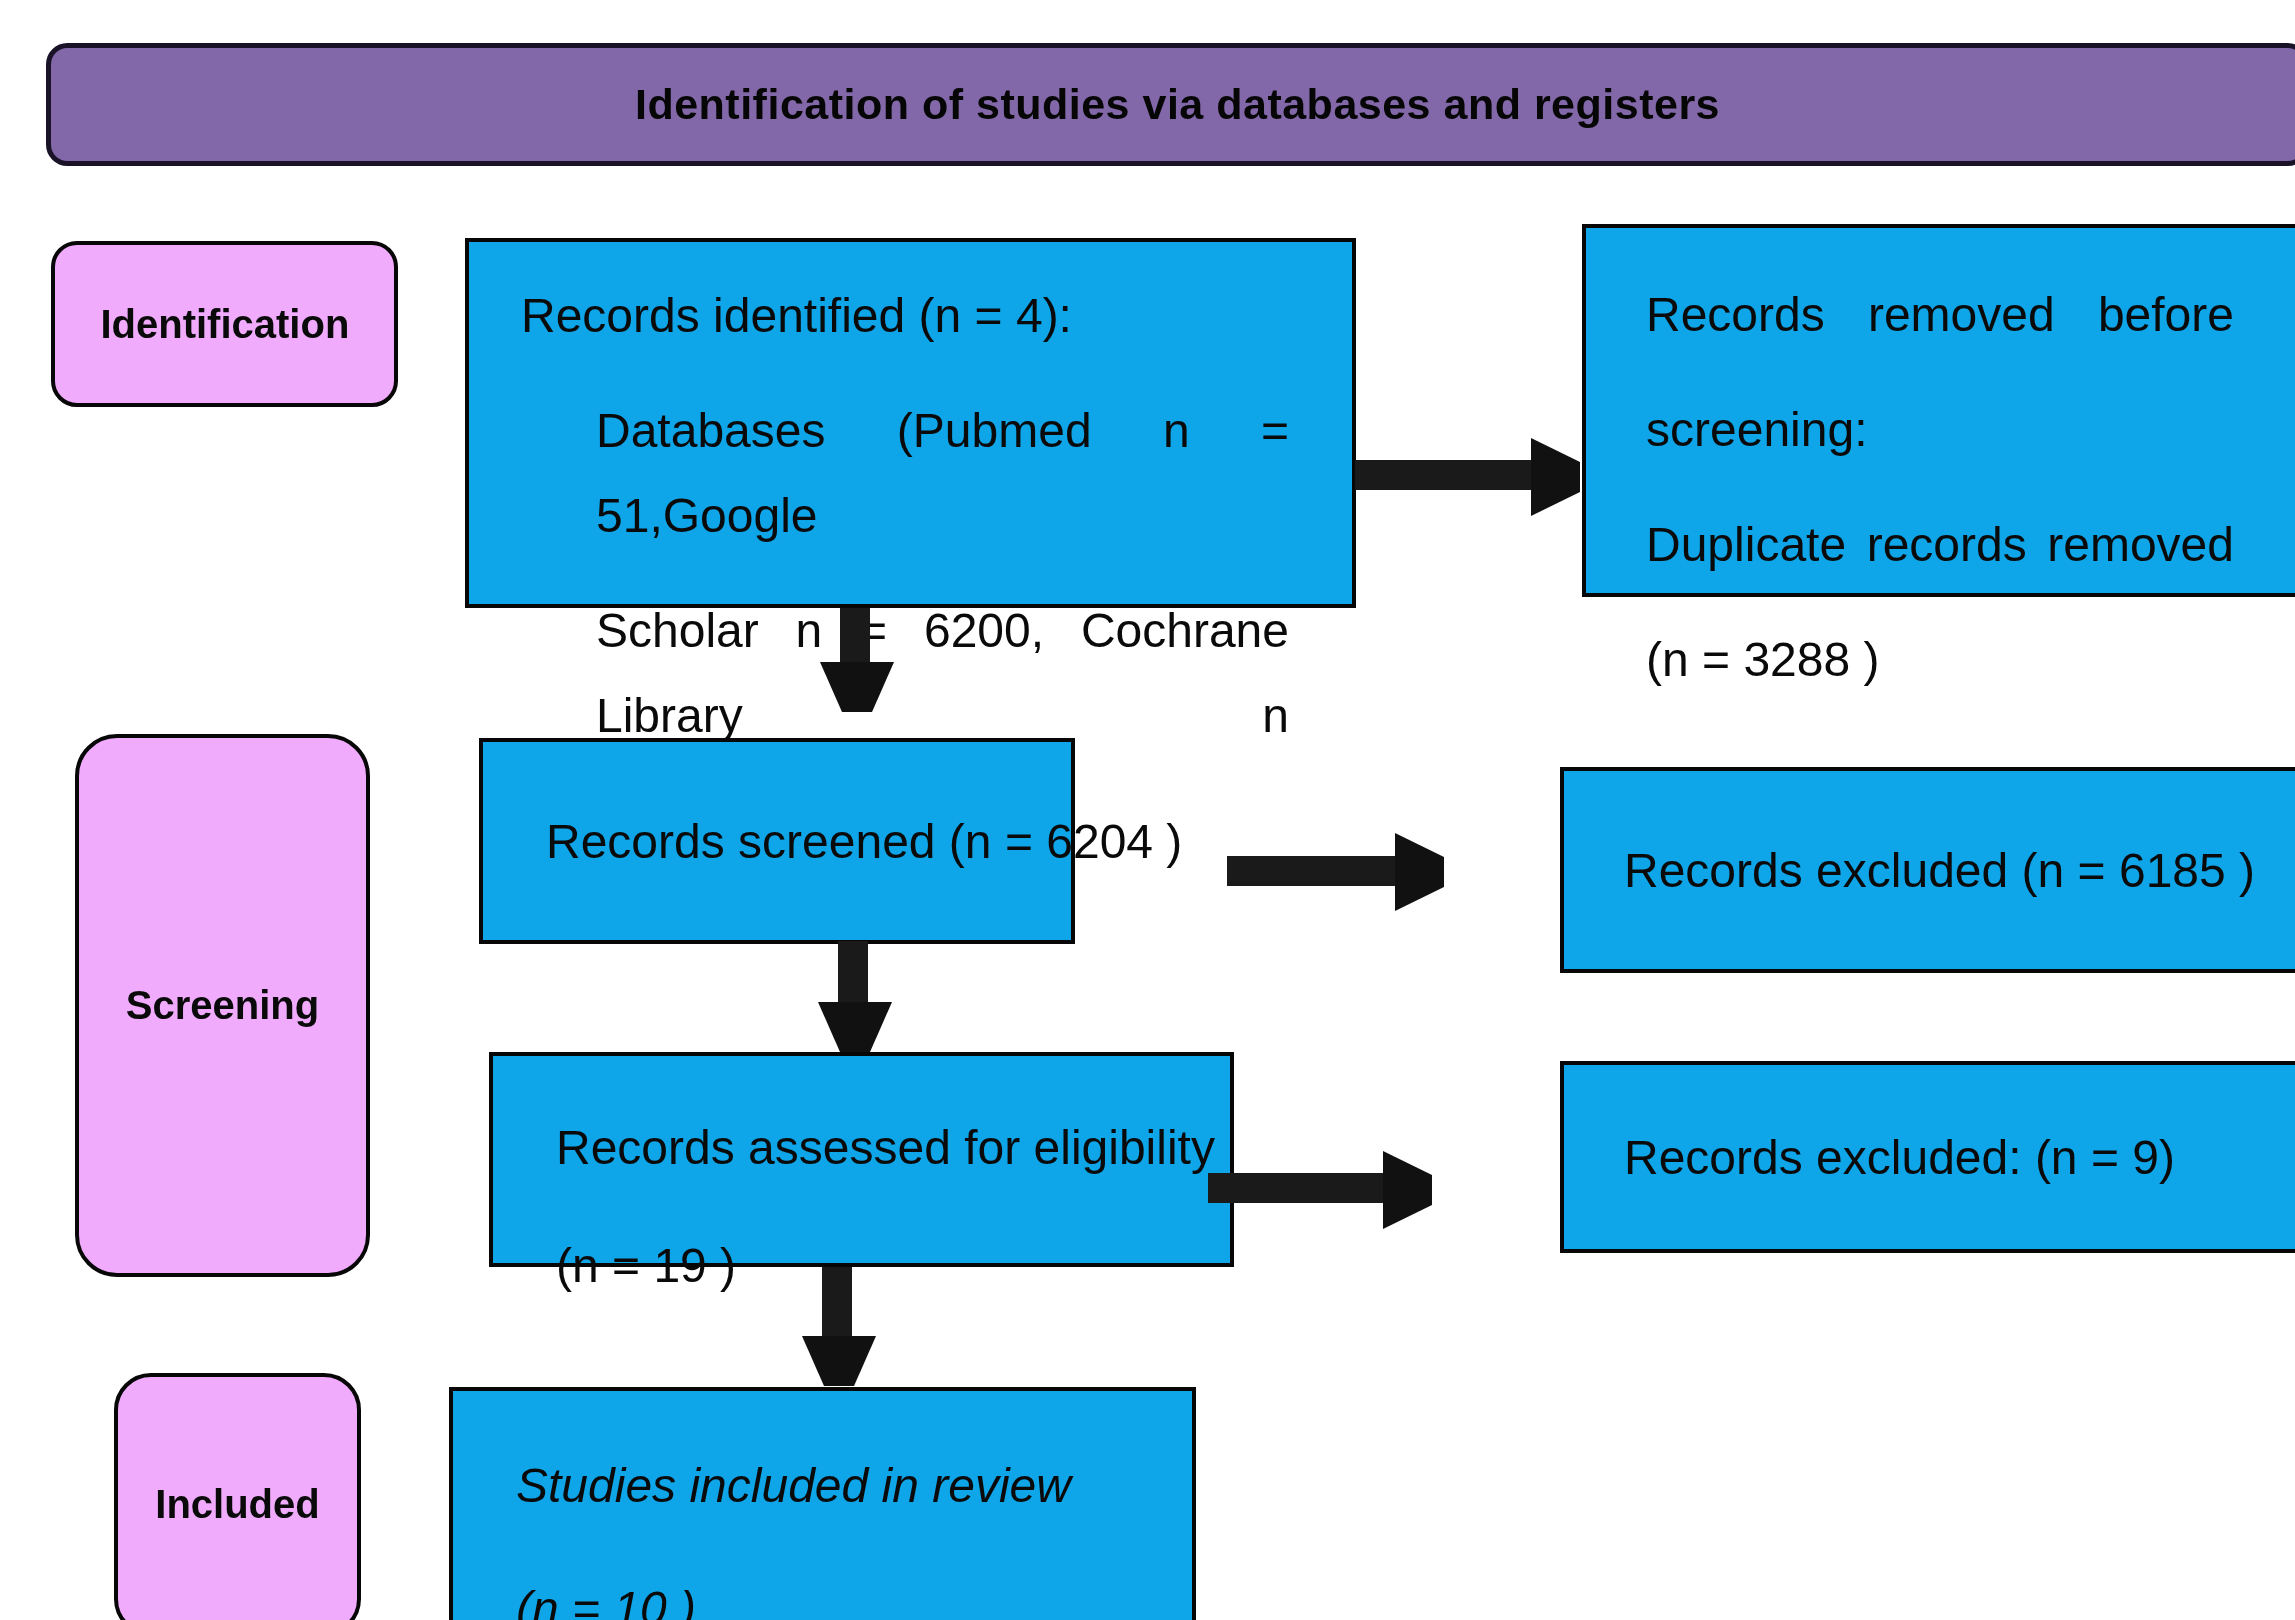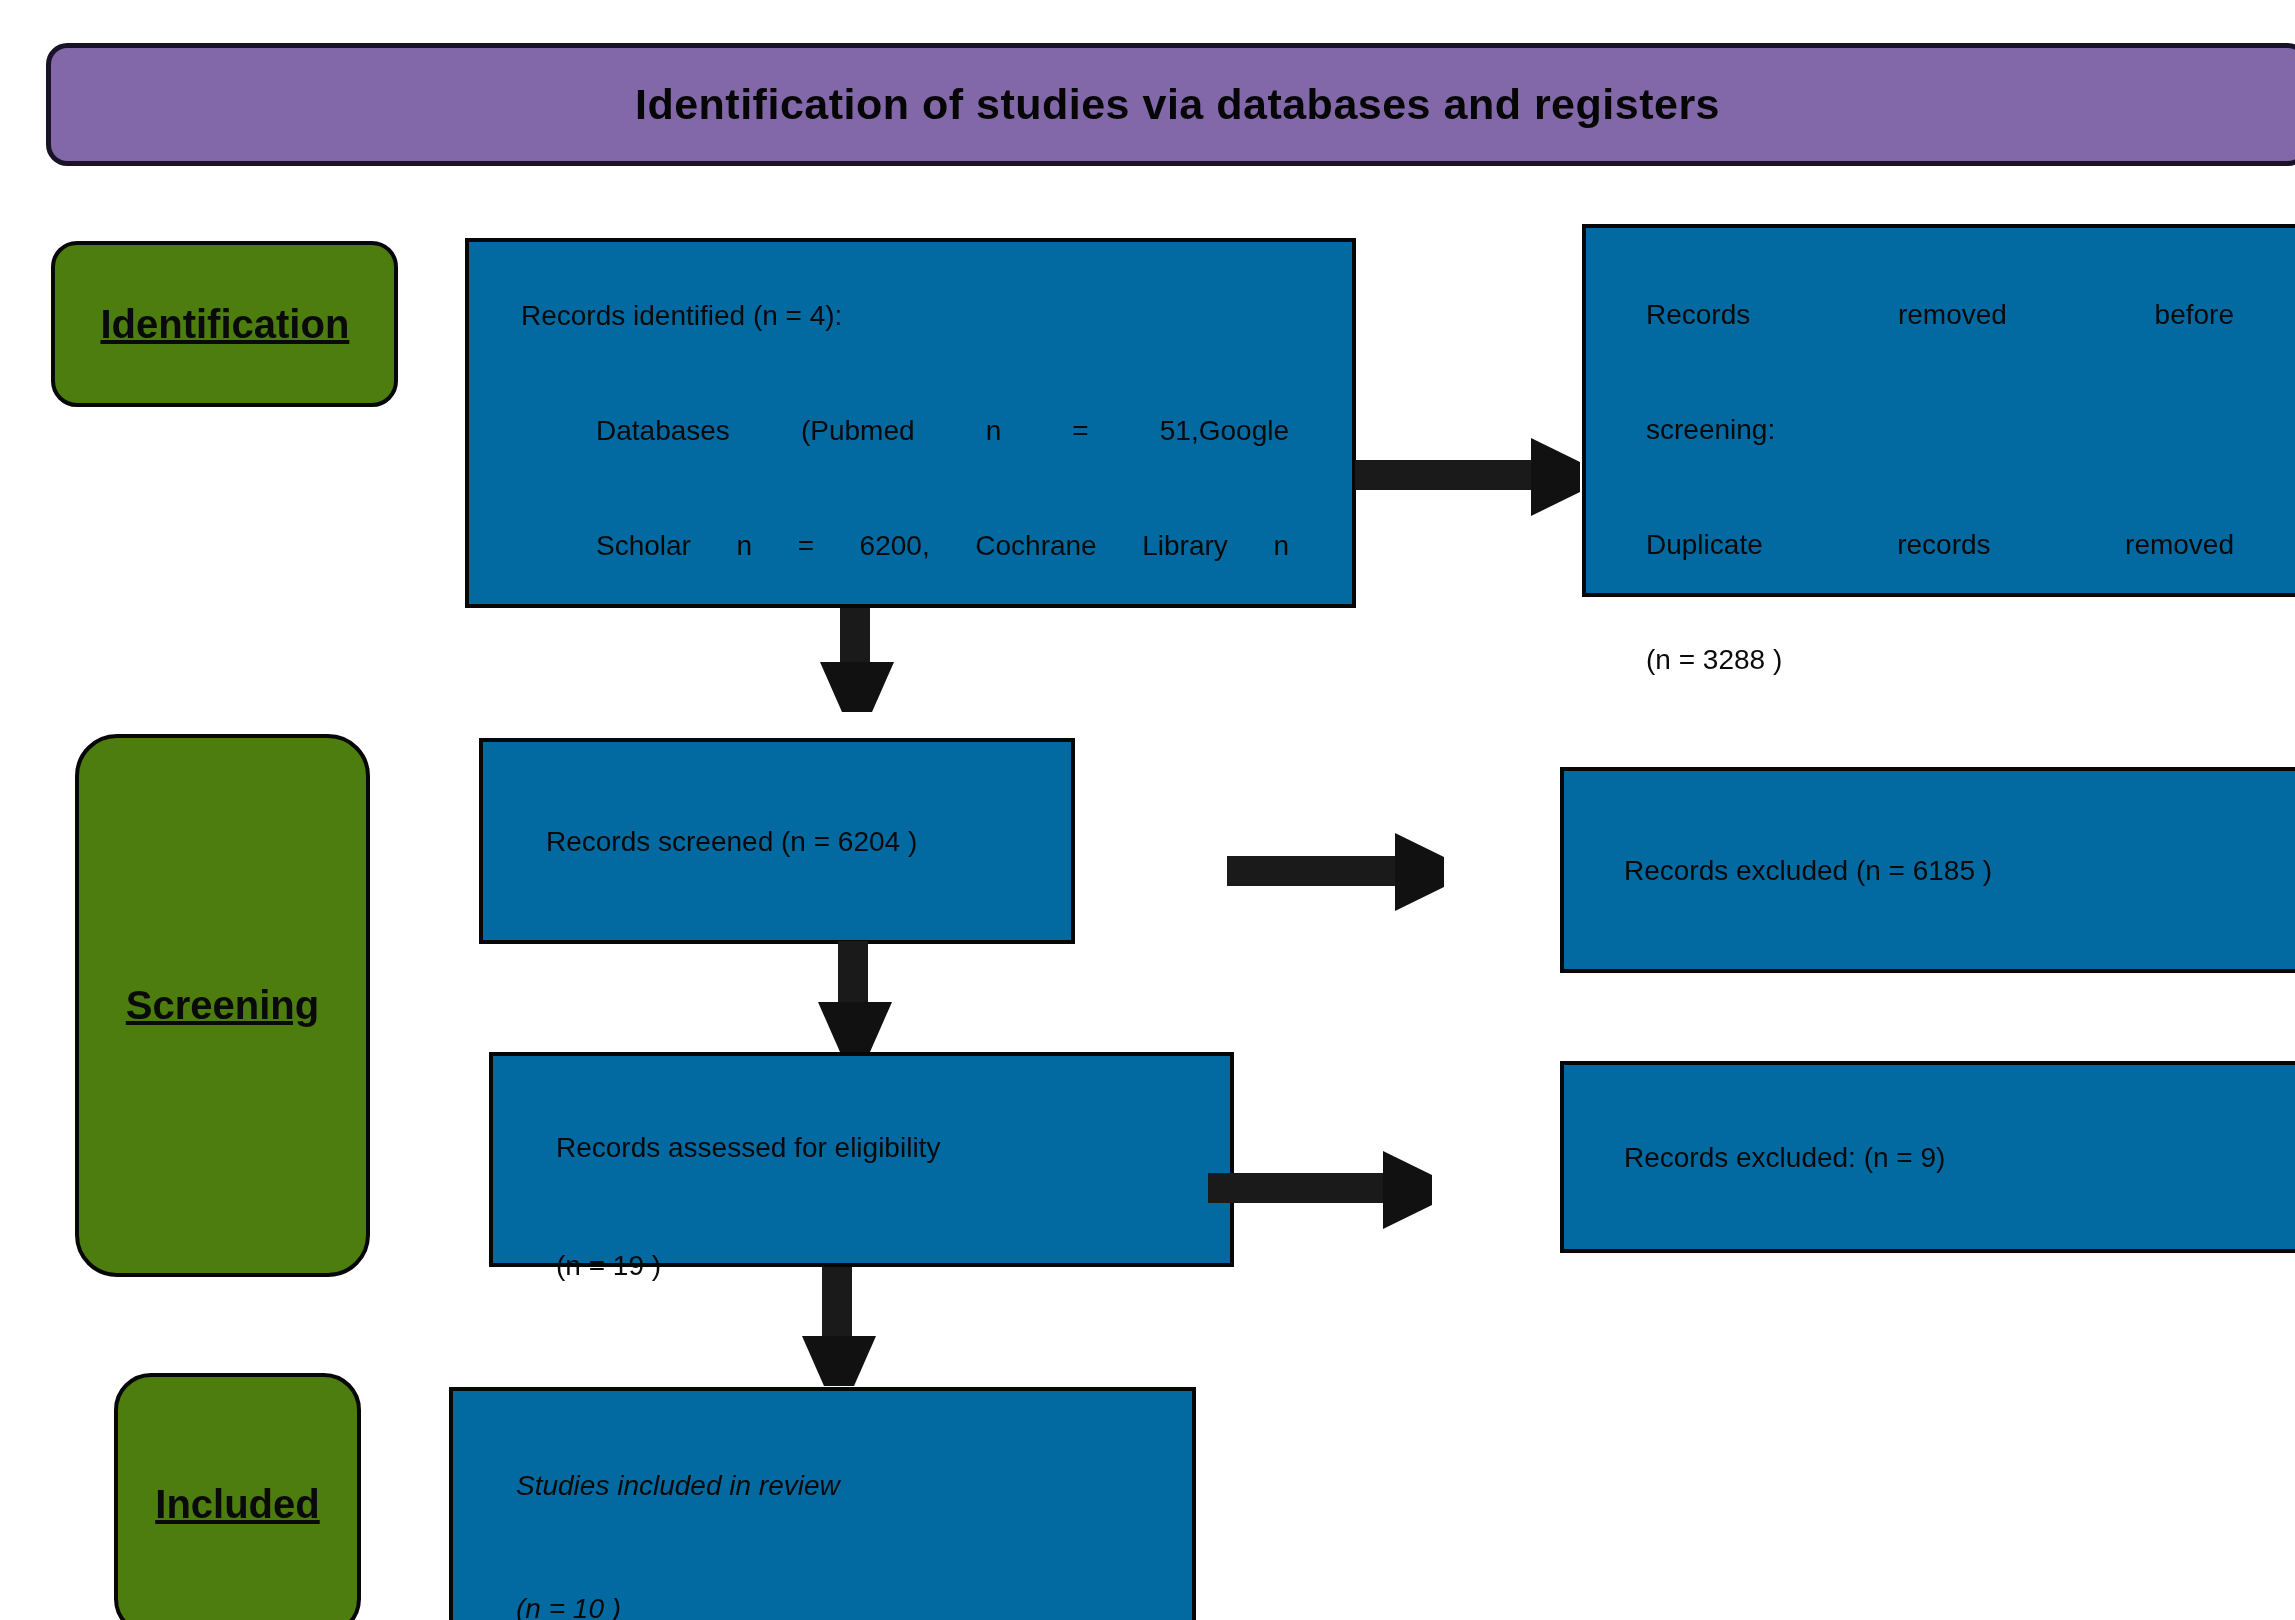--- a/index.html
+++ b/index.html
@@ -9,32 +9,32 @@
   
   .banner {
     position:absolute; left:16px; top:13.4px; width:2263px; height:123px;
     background:#8268A8; border:5.3px solid #1a1328; border-radius:21.4px;
     display:flex; align-items:center; justify-content:center;
     font-size:43px; font-weight:bold; color:#060606; letter-spacing:0.5px;
   }
 
   
   .stage {
-    position:absolute; background:#4d7c0f; border:4.8px solid #070707;
+    position:absolute; background:#f0abfc; border:4.8px solid #070707;
     display:flex; align-items:center; justify-content:center;
-    font-weight:bold; color:#0a0a0a; font-size:40px; text-align:center;text-decoration:underline;
+    font-weight:bold; color:#0a0a0a; font-size:40px; text-align:center;
   }
   .stage.identification { left:21.4px;  top:211px;  width:347px; height:166px; border-radius:26px; }
   .stage.screening      { left:45px;  top:704px; width:295px; height:543px; border-radius:42px; }
   .stage.included       { left:84px; top:1343px; width:247px; height:263px; border-radius:37px; }
 
   
   .fbox {
-    position:absolute; background:#0369a1; border:4.8px solid #070707;
-    font-size:28px; color:#0a0a0a;
+    position:absolute; background:#0ea5e9; border:4.8px solid #070707;
+    font-size:48px; color:#0a0a0a;
   }
   .fbox .ln { line-height:85px; white-space:nowrap; }
   .fbox .just { text-align:justify; text-align-last:justify; white-space:normal; }
 
   .box-identified { left:435px;  top:208px;  width:891px; height:370px; padding:16px 48px 0 37px; }
   .box-identified .ind { margin-left:75px; }
 
   .box-removed    { left:1552px; top:194px;  width:718px; height:373px; padding:29px 47px 0 45px; }
   .box-removed .ind { }
 

